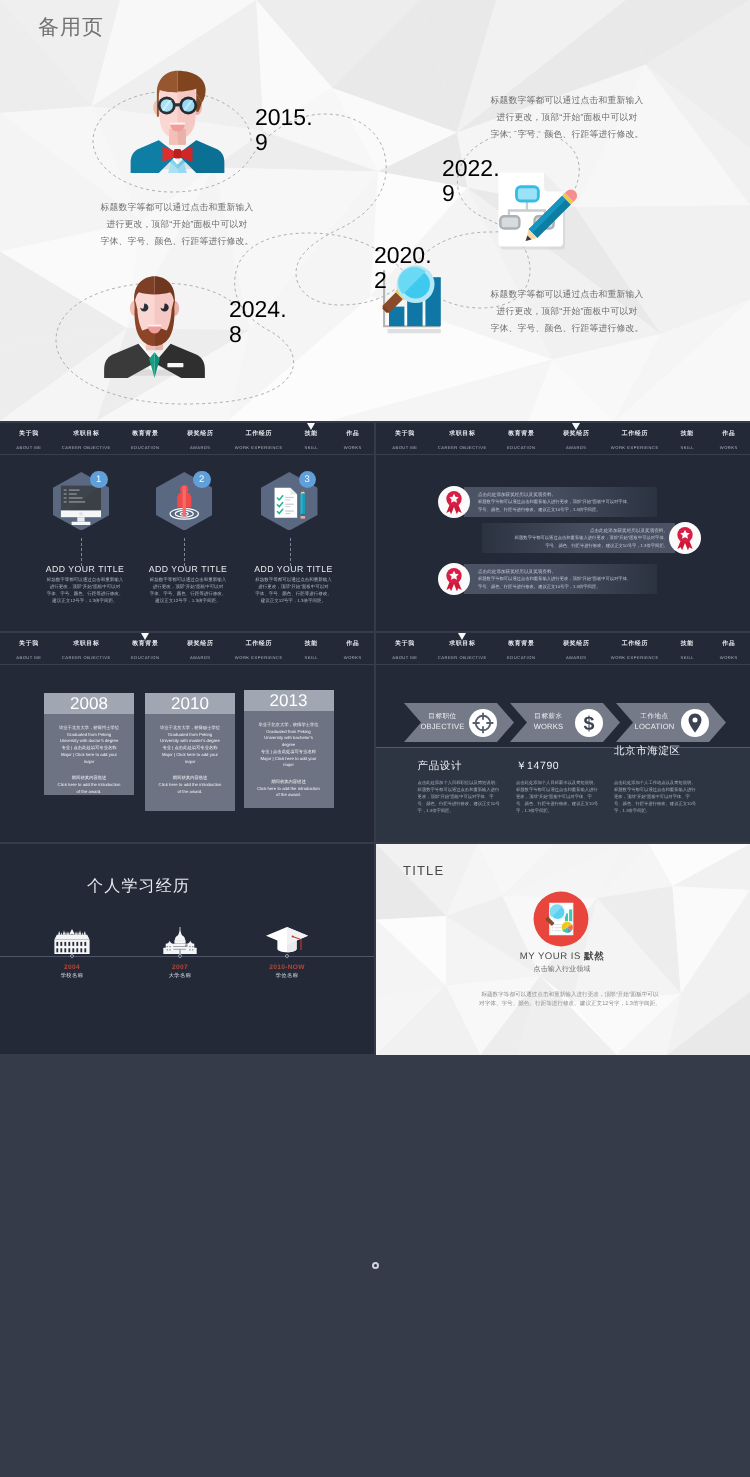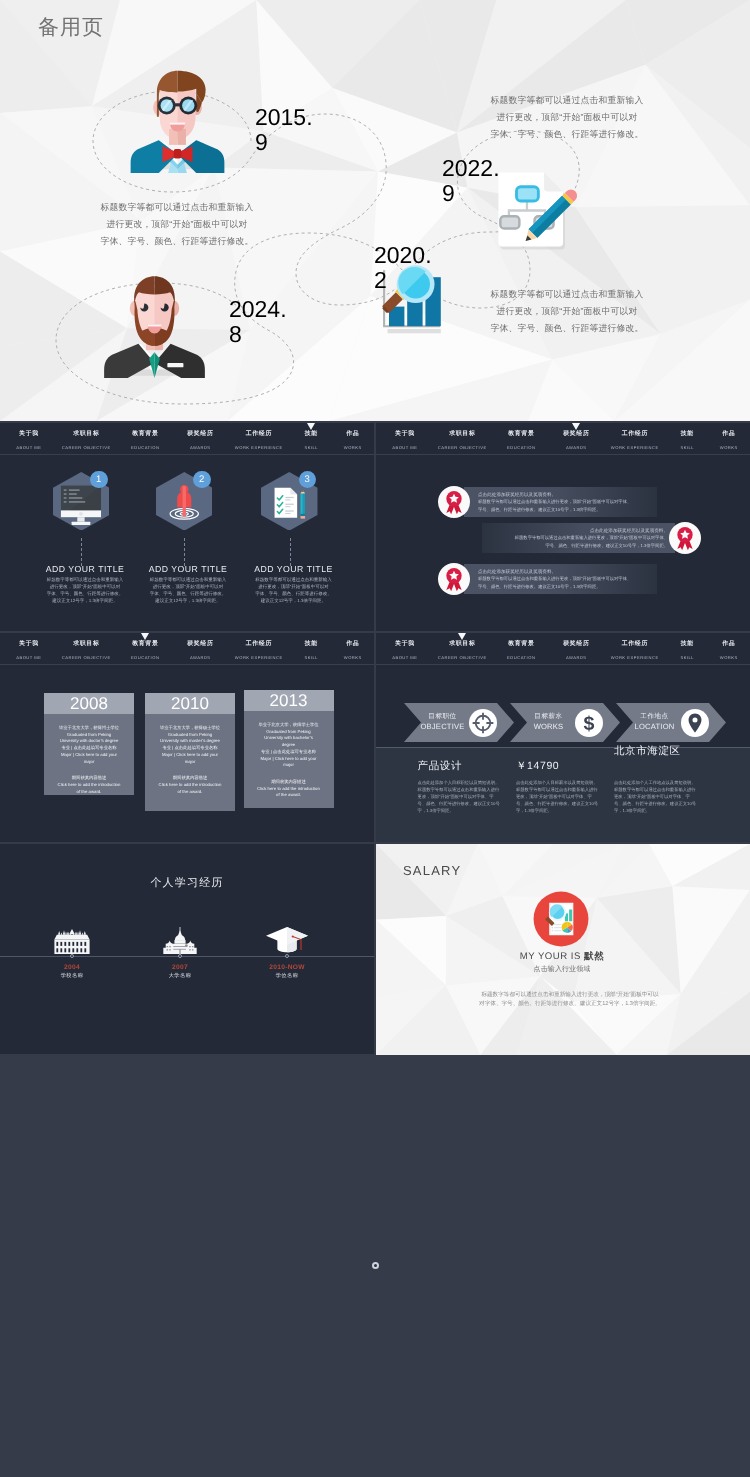--- a/index.html
+++ b/index.html
@@ -30,21 +30,21 @@
 
 .s4-card{position:absolute;width:90px;background:#6d7382}
 .s4-hd{height:21px;background:#a0a6b2;color:#fff;font-size:17px;line-height:21px;text-align:center;letter-spacing:0}
 .s4-bd{color:#f2f4f7;font-size:4.3px;line-height:6.7px;text-align:center;padding:11px 3px 10px}
 .s5-ct{position:absolute;color:#eef0f4;text-align:center;line-height:9.6px}
 .s5-cn{font-size:6.6px;letter-spacing:.5px}
 .s5-en{font-size:7.6px;letter-spacing:.2px}
 .s5-col-t{position:absolute;color:#eef1f5;font-size:10.5px;letter-spacing:.6px}
 .s5-col-b{position:absolute;color:#aab2c0;font-size:4.3px;line-height:7px;width:92px;white-space:nowrap}
 
-.s6-t{position:absolute;color:#e8ebf1;font-size:11px;letter-spacing:1.2px;text-align:center;width:200px;margin-left:-100px}
+.s6-t{position:absolute;color:#e8ebf1;font-size:16px;letter-spacing:1.2px;text-align:left;width:200px;margin-left:-100px}
 .s6-axis{position:absolute;height:1px;background:#4e5668}
 .s6-yr{position:absolute;color:#b5483a;font-size:6.6px;font-weight:700;text-align:center;width:80px;margin-left:-40px;letter-spacing:.3px;line-height:8px}
 .s6-lb{position:absolute;color:#dfe3ea;font-size:5.2px;text-align:center;width:80px;margin-left:-40px;letter-spacing:.5px;line-height:7px}
 .s6-dot{position:absolute;width:4px;height:4px;border-radius:50%;border:1px solid #97a0b0;background:#232936;margin-left:-2px;margin-top:-2px;box-sizing:border-box}
 
 #s7{background:#f4f4f4}
 .s7-t{position:absolute;color:#4a4a4a;font-size:13px;letter-spacing:1.2px;font-weight:400}
 .s7-n{position:absolute;text-align:center;width:200px;margin-left:-100px;color:#4a4a4a;font-size:9.6px;letter-spacing:.5px;line-height:12px}
 .s7-s{position:absolute;text-align:center;width:200px;margin-left:-100px;color:#6f6f6f;font-size:7px;letter-spacing:.1px;line-height:8px}
 .s7-b{position:absolute;text-align:center;width:340px;margin-left:-170px;color:#8c8c8c;font-size:5.6px;line-height:9px;white-space:nowrap}
@@ -734,21 +734,21 @@
         <polygon points="69.9,141.4 104.4,211 0,211" fill="#f1f1f1"></polygon>
         <polygon points="69.9,141.4 164.3,132.3 104.4,211" fill="#f8f8f8"></polygon>
         <polygon points="164.3,132.3 141,211 104.4,211" fill="#ededed"></polygon>
         <polygon points="164.3,132.3 196.6,157.4 240.7,211" fill="#fcfcfc"></polygon>
         <polygon points="164.3,132.3 240.7,211 141,211" fill="#efefef"></polygon>
         <polygon points="196.6,157.4 304.8,150 240.7,211" fill="#fafafa"></polygon>
         <polygon points="304.8,150 290.9,211 240.7,211" fill="#f5f5f5"></polygon>
         <polygon points="304.8,150 374,147.8 290.9,211" fill="#f1f1f1"></polygon>
         <polygon points="374,147.8 374,211 290.9,211" fill="#e9e9e9"></polygon>
       </svg>
-      <div class="s7-t" style="left:27px;top:19px">SALARY</div>
+      <div class="s7-t" style="left:27px;top:19px">TITLE</div>
       <svg style="position:absolute;left:157px;top:47px" width="56" height="56" viewBox="0 0 100 100">
 <circle cx="50" cy="50" r="49" fill="#e8453c"></circle>
 <rect x="29" y="21" width="43" height="58" fill="#ffffff"></rect>
 <rect x="31" y="23" width="39" height="54" fill="#ffffff" stroke="#ededed" stroke-width="1"></rect>
 <rect x="57" y="40" width="5.5" height="14" fill="#3dc8b0"></rect>
 <rect x="64.5" y="33" width="5.5" height="21" fill="#3dc8b0"></rect>
 <g stroke="#d3d8dc" stroke-width="1.4">
           <path d="M38 60 h13 M38 65.5 h13 M38 71 h13"></path>
         </g>
 <g fill="#d3d8dc">

